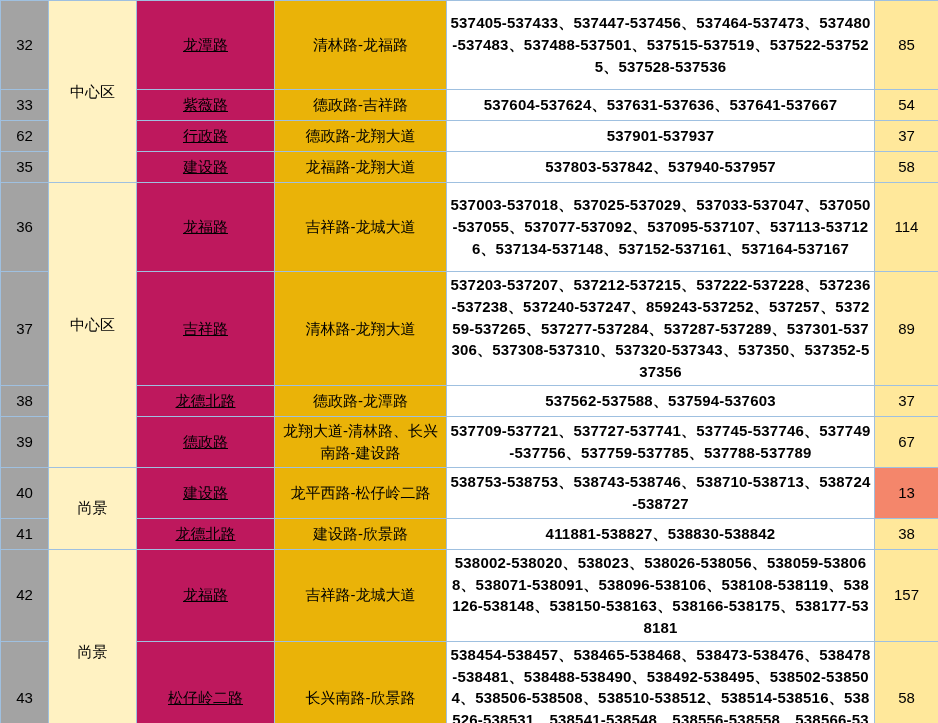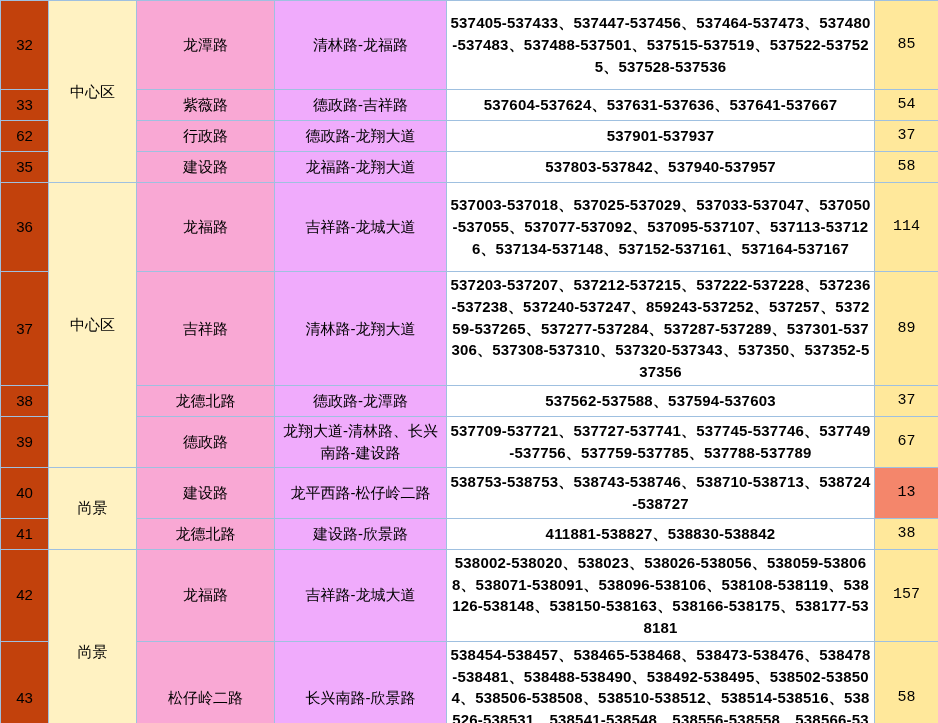--- a/index.html
+++ b/index.html
@@ -31,46 +31,46 @@
   }
   
   col.c-idx   { width: 48px; }
   col.c-area  { width: 88px; }
   col.c-road  { width: 138px; }
   col.c-seg   { width: 172px; }
   col.c-range { width: 428px; }
   col.c-num   { width: 64px; }
 
   td.idx {
-    background: #c2410c;
+    background: #a3a3a3;
     font-size: 15px;
   }
   td.area {
     background: #fff2c2;
     font-size: 15px;
     margin-top: 24px;
   }
   td.road {
-    background: #f9a8d4;
+    background: #be185d;
+    text-decoration: underline;
   }
   td.seg {
-    background: #f0abfc;
+    background: #eab308;
   }
   td.range {
     background: #ffffff;
     font-size: 14.5px;
     letter-spacing: 0.2px;
     padding-left: 6px;
     padding-right: 6px;
     font-weight: bold;
   }
   td.num {
     background: #ffe89b;
     font-size: 15px;
-    font-family: Liberation Mono, monospace;
   }
   td.num.alert {
     background: #f4866b;
   }
   tr.r-tall td { height: 84px; }
   tr.r-short td { height: 26px; text-align: center; }
   tr.r-mid td { height: 46px; }
 </style>
 </head>
 <body>

